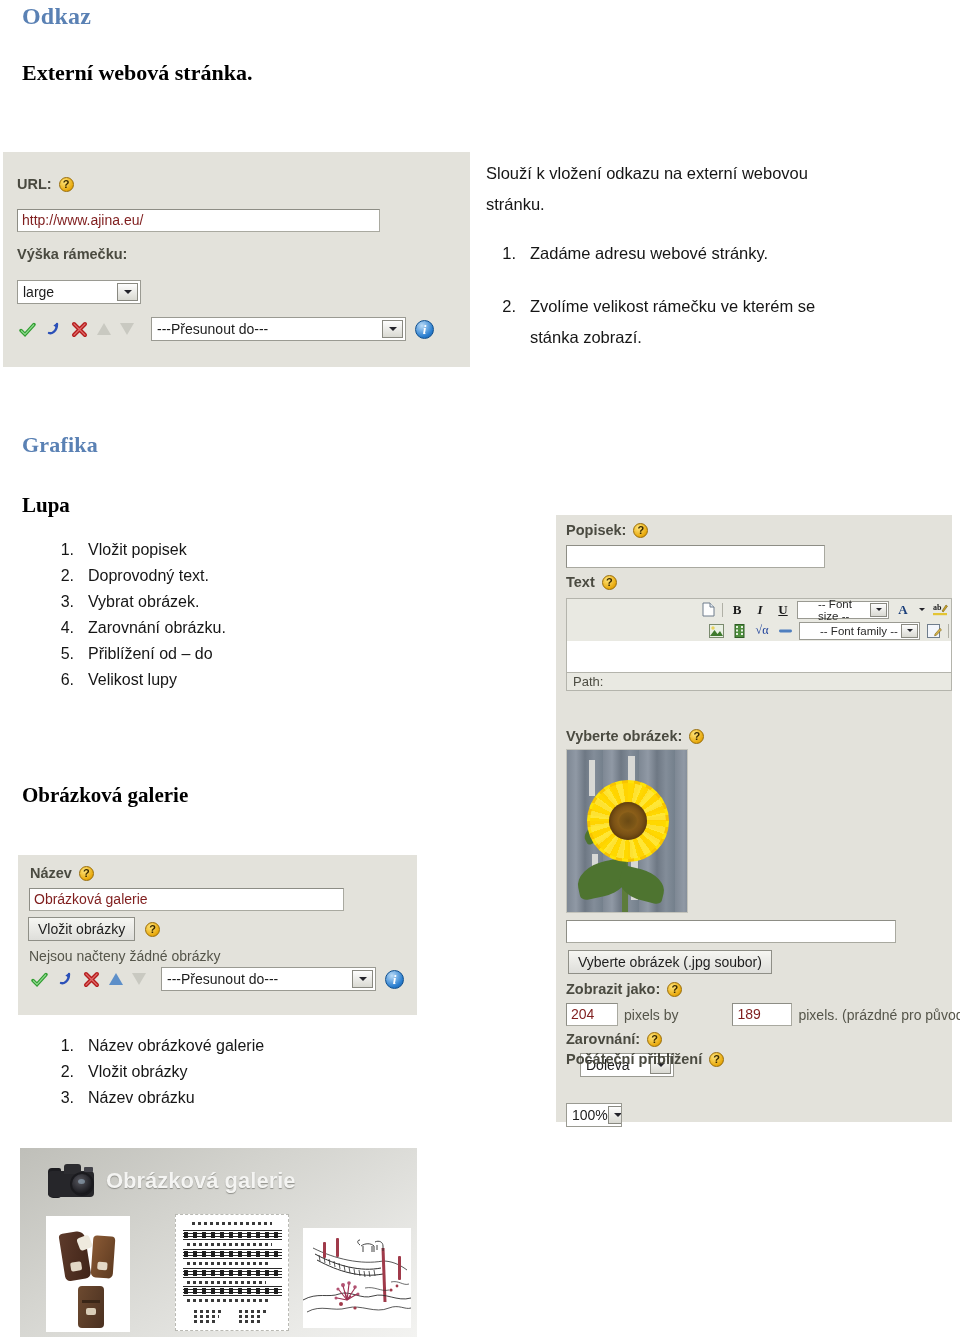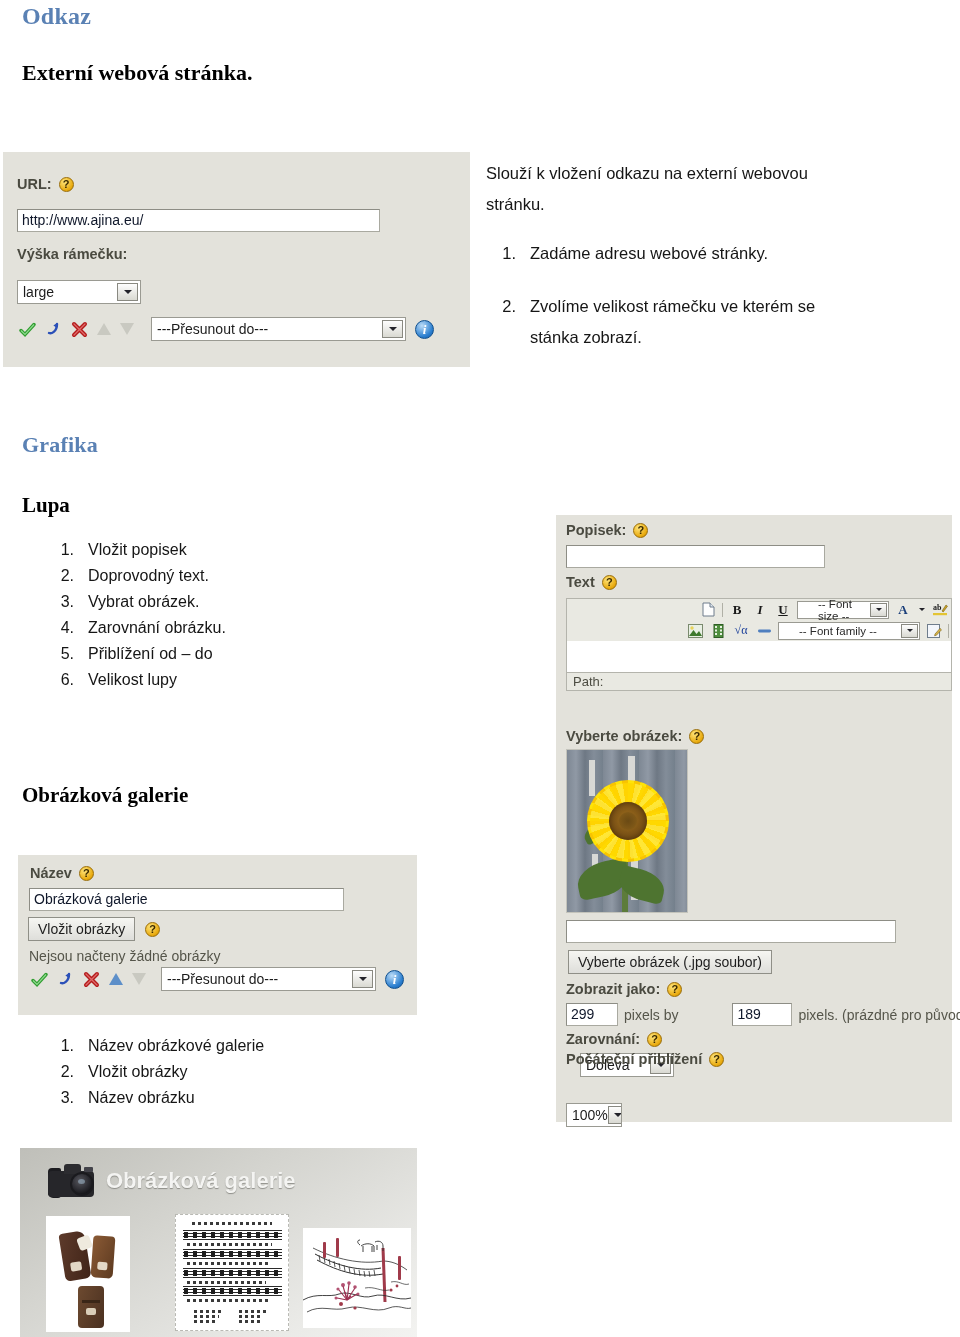--- a/index.html
+++ b/index.html
@@ -58,21 +58,21 @@
     white-space:nowrap;
   }
   .tin {
     background:#fff;
     border:1px solid #a9a9a0;
     border-top-color:#8d8d85;
     border-left-color:#8d8d85;
     height:23px;
     font-family:"Liberation Sans", sans-serif;
     font-size:14px;
-    color:#0f172a;
+    color:#7f1d1d;
     padding:0 4px;
     line-height:21px;
     overflow:hidden;
     white-space:nowrap;
   }
   .tsel {
     background:#fff;
     border:1px solid #9a9a92;
     height:24px;
     display:flex;
@@ -441,21 +441,21 @@
                 <rect x="8" y="9" width="2" height="2"></rect>
               </g>
             </svg>
         </span>
         <span class="tbtn" style="font-family:'Liberation Serif',serif;font-size:12px;color:#1b3f9a;">√α</span>
         <span class="tbtn">
           <svg width="15" height="9" viewBox="0 0 15 9">
               <rect x="1" y="3.5" width="13" height="3" rx="1.4" fill="#4f7fbf"></rect>
             </svg>
         </span>
-        <span class="fsel" style="width:142px;">
+        <span class="fsel" style="width:121px;">
           <span>-- Font family --</span>
           <span class="ab">
               <i class="caret-s"></i>
             </span>
         </span>
         <span class="tbtn">
           <svg width="15" height="14" viewBox="0 0 15 14">
               <rect x=".5" y=".5" width="12" height="13" fill="#f3f6fb" stroke="#6f7d8c"></rect>
               <path d="M8 10 L13 4.4 L14.5 5.8 L9.4 11.3 L7.6 11.8 Z" fill="#d8b54a" stroke="#7a6212" stroke-width=".6"></path>
             </svg>
@@ -491,21 +491,21 @@
   <div class="tin" style="position:absolute; left:10px; top:405px; width:330px;"></div>
 
   <button class="btn" style="position:absolute; left:12px; top:435px;">Vyberte obrázek (.jpg soubor)</button>
 
   <div class="lbl" style="position:absolute; left:10px; top:466px;">
     <span>Zobrazit jako:</span>
     <span class="qmark">?</span>
   </div>
 
   <div style="position:absolute; left:10px; top:488px; display:flex; align-items:center; gap:6px;">
-    <span class="tin" style="width:52px;">299</span>
+    <span class="tin" style="width:52px;">204</span>
     <span class="lbl-plain">pixels by</span>
     <span class="tin" style="width:60px;margin-left:48px;">189</span>
     <span class="lbl-plain">pixels. (prázdné pro původní velikost)</span>
   </div>
 
   <div class="lbl" style="position:absolute; left:10px; top:516px;">
     <span>Zarovnání:</span>
     <span class="qmark">?</span>
   </div>
   <div class="tsel" style="position:absolute; left:10px; top:538px; width:94px;margin-left:14px;">

